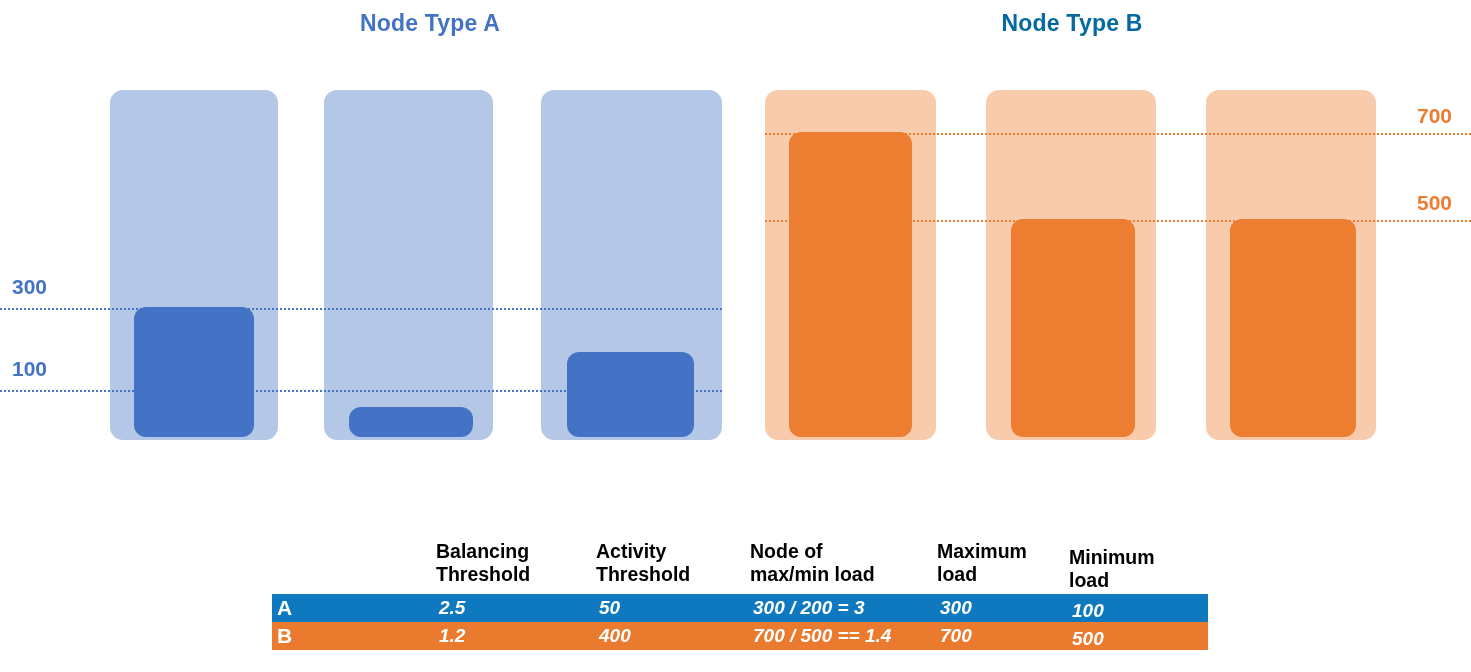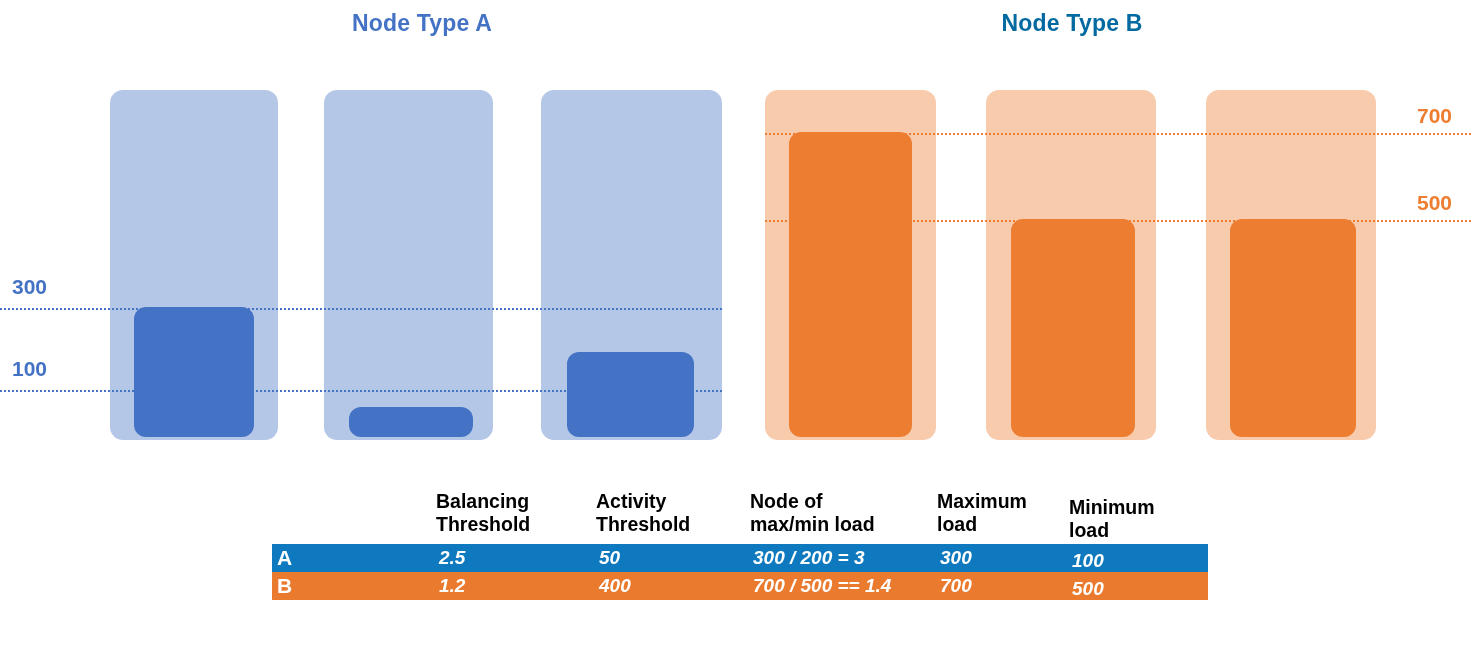--- a/index.html
+++ b/index.html
@@ -18,21 +18,21 @@
 
   
   .panel-title {
     position: absolute;
     top: 10px;
     font-size: 23px;
     font-weight: bold;
     letter-spacing: 0.2px;
     white-space: nowrap;
   }
-  #title-a { left: 8px; width: 828px; text-align: center; color: #4472C4; }
+  #title-a { left: 16px; width: 828px; text-align: center; color: #4472C4; }
   #title-b { left: 744px; width: 656px; text-align: center; color: #0369a1; }
 
   
   .plot {
     position: absolute;
     top: 88px;
     height: 352px;
   }
   #plot-a { left: 0; width: 740px; }
   #plot-b { left: 740px; width: 731px; }
@@ -69,21 +69,21 @@
     font-weight: bold;
     color: #4472C4;
     white-space: nowrap;
   }
   .thr-label.orange { color: #ED7D31; }
 
   
   #data-table {
     position: absolute;
     left: 272px;
-    top: 490px;
+    top: 540px;
     width: 936px;
   }
   .tbl-head-row, .tbl-row { display: flex; align-items: flex-start; }
   .tbl-head-row { padding-bottom: 2px; }
 
   .c0 { width: 160px; flex: 0 0 160px; }
   .c1 { width: 158px; flex: 0 0 158px; }
   .c2 { width: 152px; flex: 0 0 152px; }
   .c3 { width: 185px; flex: 0 0 185px; }
   .c4 { width: 130px; flex: 0 0 130px; }

